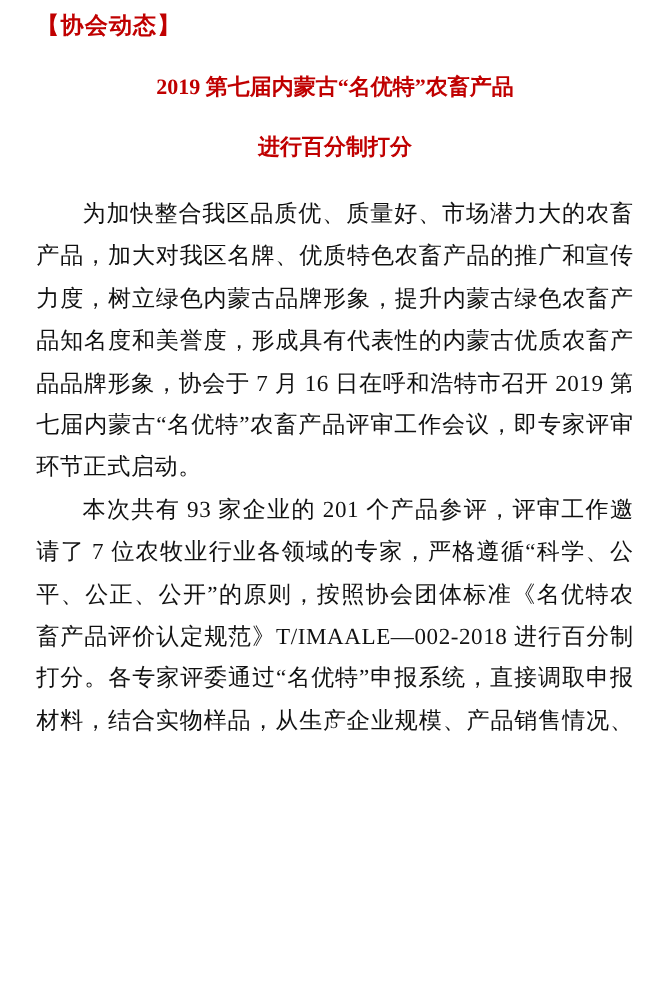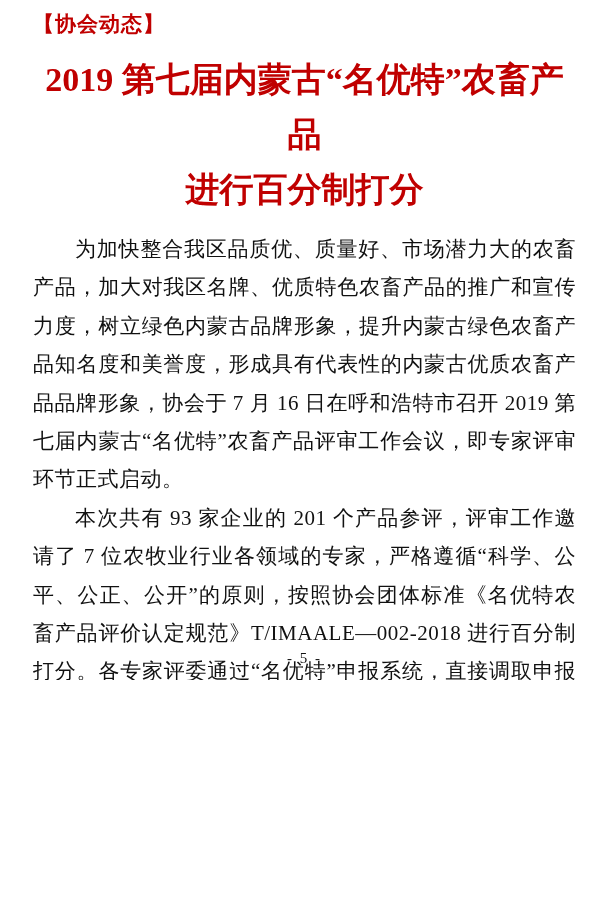--- a/index.html
+++ b/index.html
@@ -21,21 +21,21 @@
     font-family: "Liberation Sans", "DejaVu Sans", sans-serif;
     font-size: 21px;
     line-height: 27px;
     font-weight: 600;
     color: var(--accent, #c00000);
     letter-spacing: 1px;
   }
   .title {
     margin-top: 15px;
     text-align: center;
-    font-size: 34px;
+    font-size: 20px;
     font-weight: 700;
     color: var(--accent, #c00000);
     line-height: 55px;
   }
   .title .title-line {
     display: block;
   }
   .body-text {
     margin-top: 13px;
     font-size: 21px;

